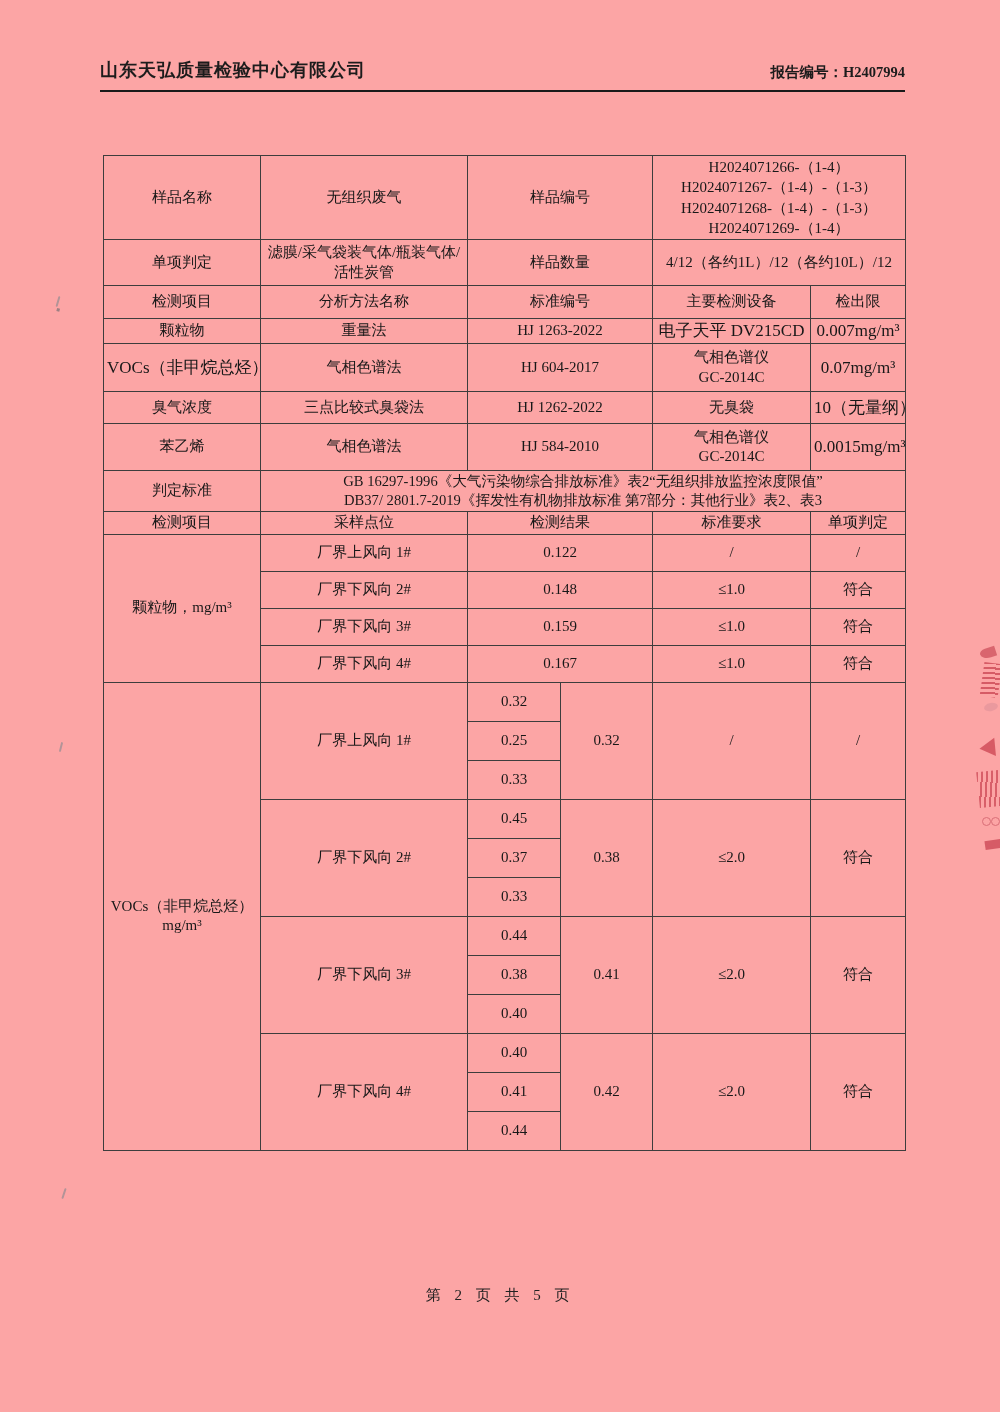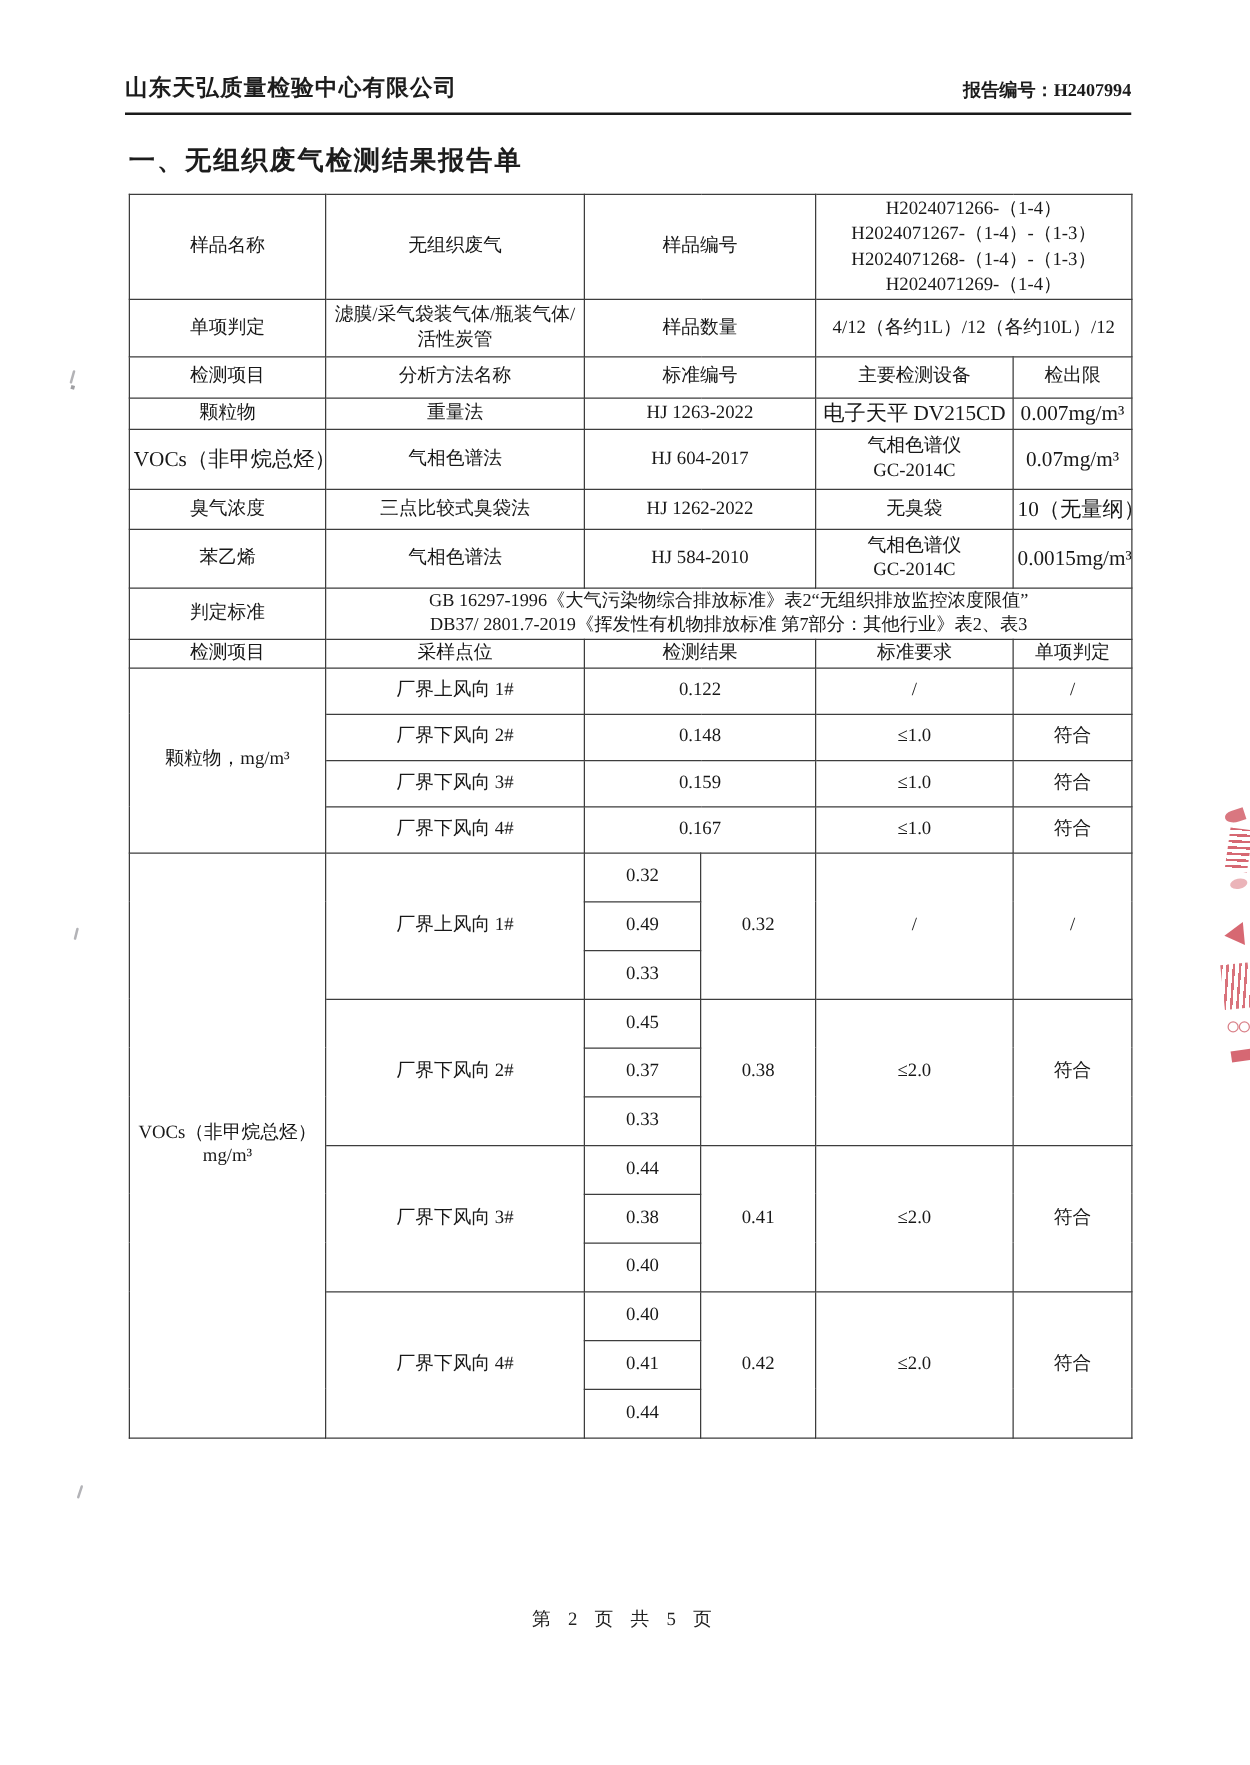--- a/index.html
+++ b/index.html
@@ -3,21 +3,21 @@
 <meta charset="utf-8">
 <style>
   html,body{margin:0;padding:0;}
   body{
     width:1000px;height:1412px;
     background:#e9e9e7;
     font-family:"Liberation Serif","DejaVu Serif",serif;
   }
   .page{
     position:relative;width:1000px;height:1412px;
-    background:#ffffff;overflow:hidden;color:#1c1c1c;
+    background:#fca5a5;overflow:hidden;color:#1c1c1c;
   }
   
   .doc-header{
     position:absolute;left:100px;top:58px;width:805px;
     display:flex;justify-content:space-between;align-items:flex-end;
   }
   .company{font-size:18px;font-weight:bold;letter-spacing:1px;}
   .report-no{font-size:14.5px;font-weight:bold;}
   .header-rule{
     position:absolute;left:100px;top:90px;width:805px;height:0;
@@ -83,21 +83,20 @@
   <div class="pencil-mark pm1"></div>
   <div class="pencil-mark pm2"></div>
   <div class="pencil-mark pm3"></div>
 
   <div class="doc-header">
     <div class="company">山东天弘质量检验中心有限公司</div>
     <div class="report-no"><span>报告编号：</span><span>H2407994</span></div>
   </div>
   <div class="header-rule"></div>
 
-  <div class="doc-title">一、无组织废气检测结果报告单</div>
 
   <table class="report">
     <colgroup>
       <col style="width:157px">
         <col style="width:207px">
         <col style="width:93px">
       <col style="width:92px">
         <col style="width:158px">
         <col style="width:95px">
     </colgroup>
@@ -212,21 +211,21 @@
           <div class="nowrap small">VOCs（非甲烷总烃）</div>
           <div>mg/m³</div>
         </td>
         <td rowspan="3">厂界上风向 1#</td>
         <td>0.32</td>
         <td rowspan="3">0.32</td>
         <td rowspan="3">/</td>
         <td rowspan="3">/</td>
       </tr>
       <tr class="h39">
-        <td>0.49</td>
+        <td>0.25</td>
       </tr>
       <tr class="h39">
         <td>0.33</td>
       </tr>
 
       <tr class="h39">
         <td rowspan="3">厂界下风向 2#</td>
         <td>0.45</td>
         <td rowspan="3">0.38</td>
         <td rowspan="3">≤2.0</td>

